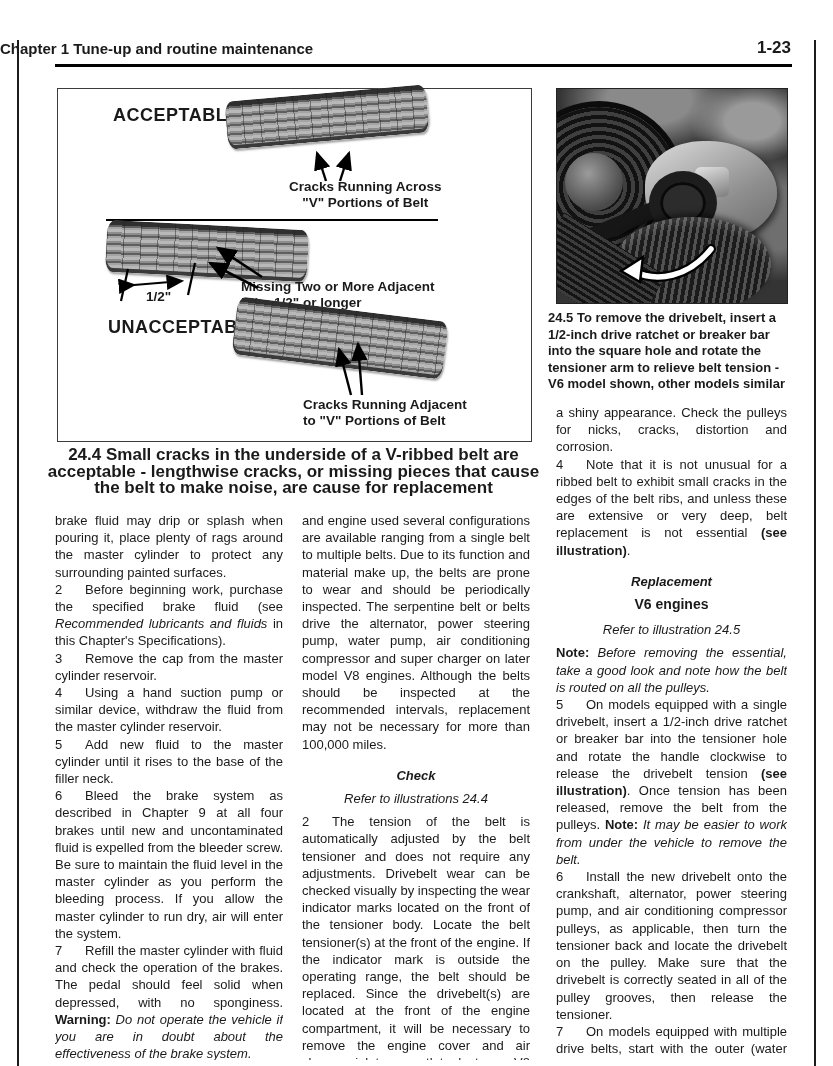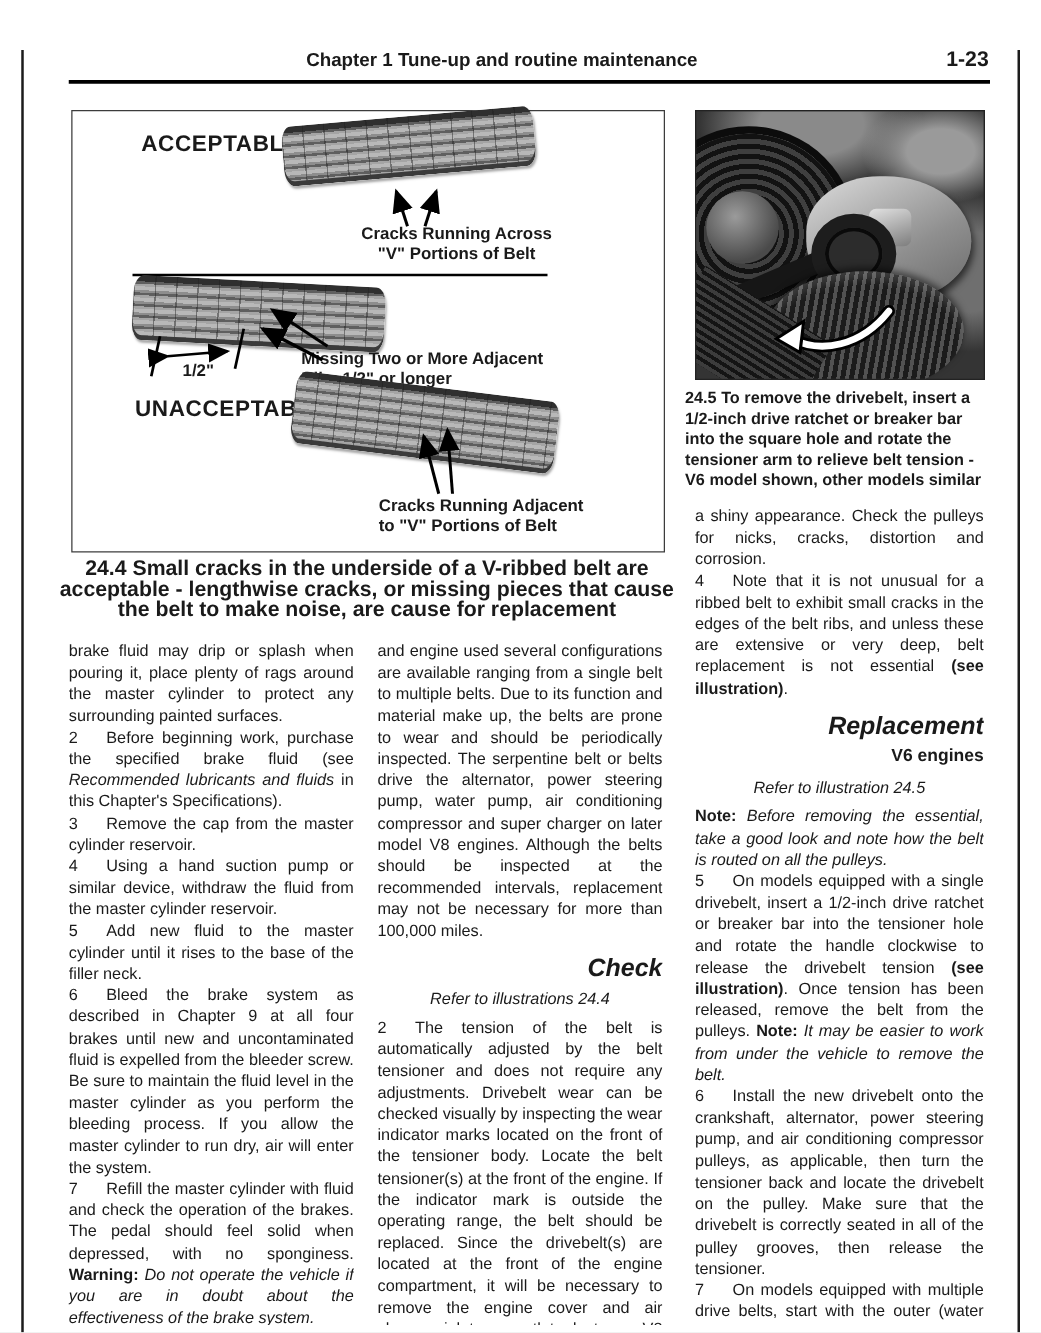--- a/index.html
+++ b/index.html
@@ -4,21 +4,21 @@
 <style>
   html,body{margin:0;padding:0;background:#e8e8e8;}
   .page{position:relative;width:833px;height:1066px;background:#ffffff;overflow:hidden;
         font-family:"Liberation Sans","DejaVu Sans",sans-serif;color:#1a1a1a;}
   
   .edge{position:absolute;top:40px;bottom:0;width:2px;background:#1c1c1c;}
   .edge.left{left:17px;}
   .edge.right{left:814px;}
 
   
-  .hdr-title{position:absolute;top:40px;left:0;width:803px;text-align:center;
+  .hdr-title{position:absolute;top:40px;left:0;width:803px;
              font-weight:bold;font-size:15px;}
   .hdr-page{position:absolute;top:38px;right:42px;font-weight:bold;font-size:17px;}
   .hdr-rule{position:absolute;top:64px;left:55px;width:737px;height:3px;background:#000;}
 
   
   .fig-box{position:absolute;left:57px;top:88px;width:473px;height:352px;
            border:1.5px solid #3c3c3c;background:#fff;}
   .fig-label{position:absolute;font-weight:bold;white-space:pre-line;line-height:16px;font-size:13.5px;}
   .fig-label.big{font-size:18px;letter-spacing:.5px;}
   .fig-divider{position:absolute;left:48px;top:130px;width:332px;height:2px;background:#000;}
@@ -65,22 +65,22 @@
                  font-weight:bold;font-size:13px;line-height:16.5px;}
 
   
   .col{position:absolute;width:228px;font-size:13px;line-height:17.2px;text-align:justify;}
   .col-left{left:55px;top:512px;height:548px;overflow:hidden;}
   .col-mid{left:302px;top:512px;height:548px;overflow:hidden;}
   .col-right{left:556px;top:404px;width:231px;height:656px;overflow:hidden;}
   .col .num{display:inline-block;min-width:30px;}
   .col .b{font-weight:bold;}
   .col .i{font-style:italic;}
-  .block-h1{font-weight:bold;font-style:italic;font-size:20px;margin:14px 0 6px;text-align:right;}
-  .block-h2{font-weight:bold;font-size:14px;margin:2px 0 8px;text-align:right;}
+  .block-h1{font-weight:bold;font-style:italic;font-size:13px;margin:14px 0 6px;text-align:center;}
+  .block-h2{font-weight:bold;font-size:14px;margin:2px 0 8px;text-align:center;}
   .block-ref{font-style:italic;margin:0 0 6px;text-align:center;}
 </style>
 </head>
 <body>
 
 <div class="page">
   <div class="edge left"></div>
   <div class="edge right"></div>
 
   <div class="hdr-title">Chapter 1   Tune-up and routine maintenance</div>

